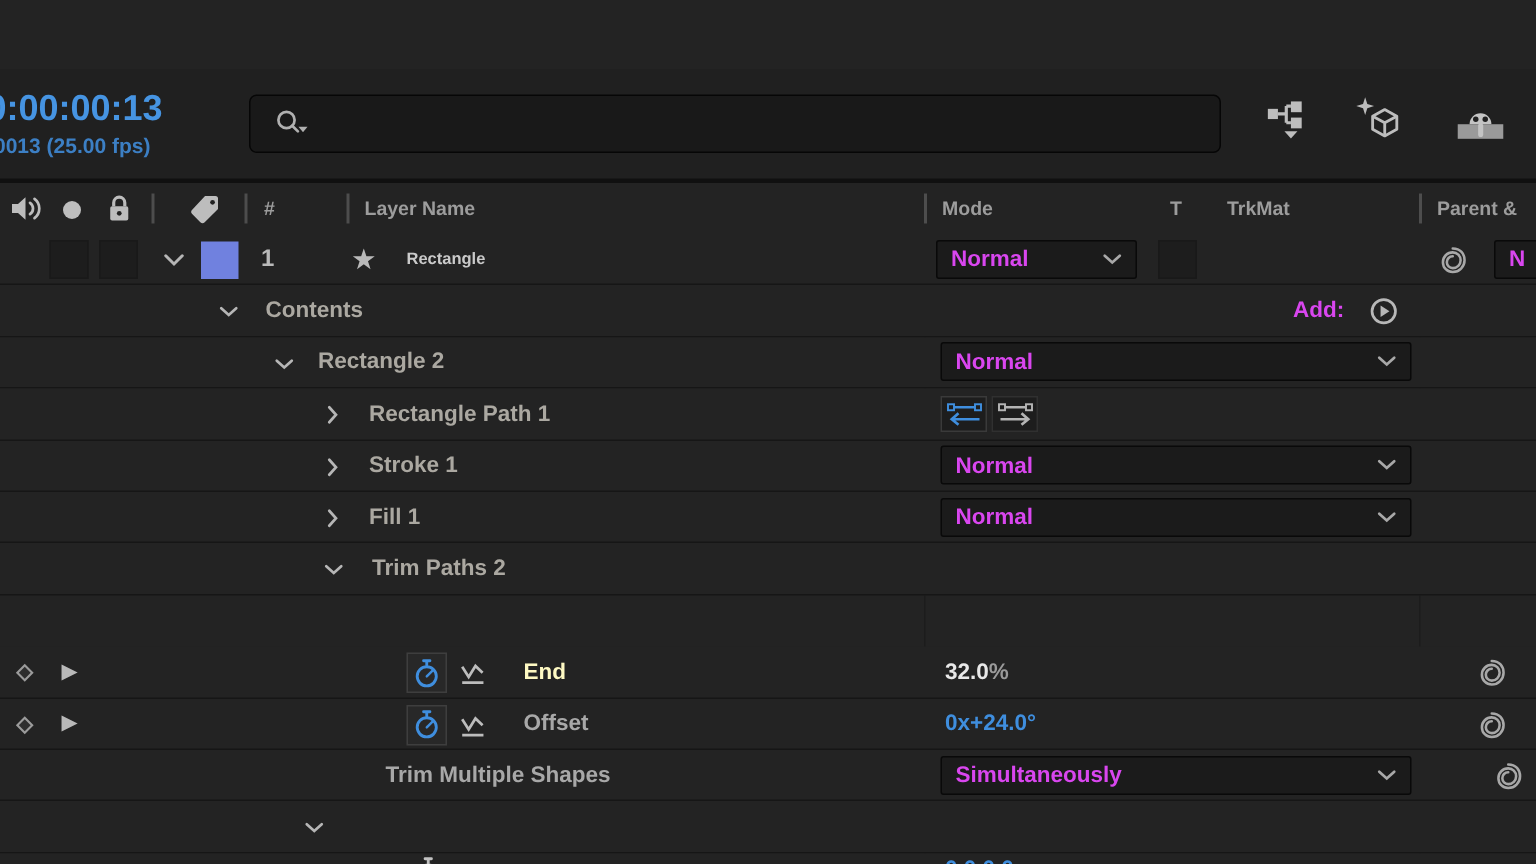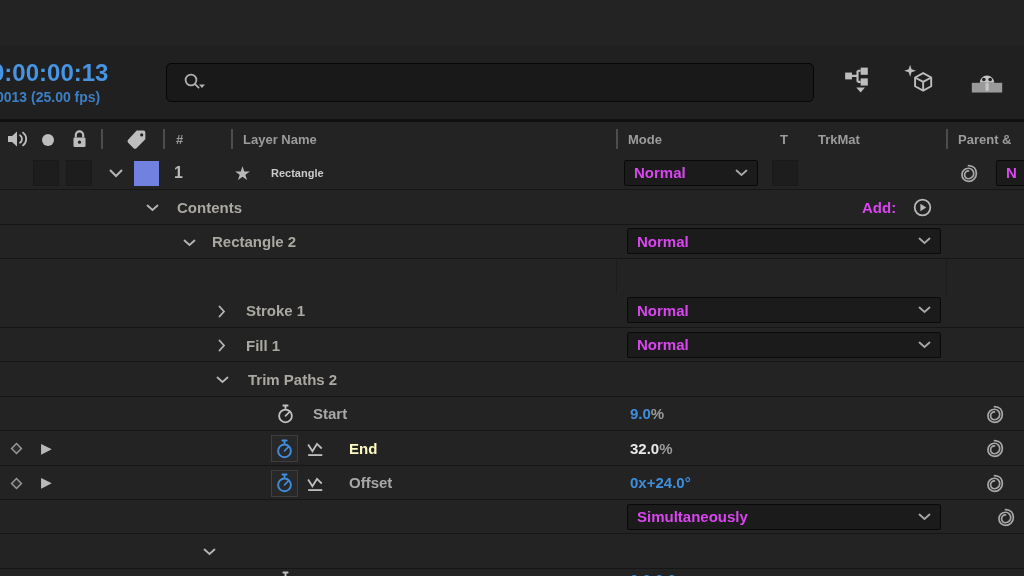--- a/index.html
+++ b/index.html
@@ -150,20 +150,42 @@
     </svg>
     <span class="lbl" style="left:212px;">Rectangle 2</span>
     <div class="dd">
       <span>Normal</span>
       <svg width="13" height="8" viewBox="0 0 13 8">
         <path d="M1.5,1.5 L6.5,6 L11.5,1.5" stroke="#a8a8a8" stroke-width="1.8" fill="none" stroke-linecap="round"></path>
       </svg>
     </div>
   </div>
 
+  <div class="row" style="top:259.2px;">
+    <svg class="abs" style="left:218px;top:11px;" width="8" height="13" viewBox="0 0 8 13">
+      <path d="M1.5,1.5 L6,6.5 L1.5,11.5" stroke="#b6b6b6" stroke-width="1.8" fill="none" stroke-linecap="round"></path>
+    </svg>
+    <span class="lbl" style="left:246px;">Rectangle Path 1</span>
+    <div class="togglebtn" style="left:627px;border-color:#3a3a3a;">
+      <svg width="24" height="16" viewBox="0 0 24 16">
+        <rect x="1" y="1.5" width="4" height="4" fill="none" stroke="var(--accent-blue)" stroke-width="1.3"></rect>
+        <rect x="19" y="1.5" width="4" height="4" fill="none" stroke="var(--accent-blue)" stroke-width="1.3"></rect>
+        <path d="M5,3.5 H19" stroke="var(--accent-blue)" stroke-width="1.6"></path>
+        <path d="M22,11.5 H4 M8,7.5 L3.5,11.5 L8,15.2" stroke="var(--accent-blue)" stroke-width="1.8" fill="none"></path>
+      </svg>
+    </div>
+    <div class="togglebtn" style="left:661px;">
+      <svg width="24" height="16" viewBox="0 0 24 16">
+        <rect x="1" y="1.5" width="4" height="4" fill="none" stroke="#b4b4b4" stroke-width="1.3"></rect>
+        <rect x="19" y="1.5" width="4" height="4" fill="none" stroke="#b4b4b4" stroke-width="1.3"></rect>
+        <path d="M5,3.5 H19" stroke="#b4b4b4" stroke-width="1.6"></path>
+        <path d="M2,11.5 H20 M16,7.5 L20.5,11.5 L16,15.2" stroke="#b4b4b4" stroke-width="1.8" fill="none"></path>
+      </svg>
+    </div>
+  </div>
 
   <div class="row" style="top:293.6px;">
     <svg class="abs" style="left:218px;top:11px;" width="8" height="13" viewBox="0 0 8 13">
       <path d="M1.5,1.5 L6,6.5 L1.5,11.5" stroke="#b6b6b6" stroke-width="1.8" fill="none" stroke-linecap="round"></path>
     </svg>
     <span class="lbl" style="left:246px;">Stroke 1</span>
     <div class="dd">
       <span>Normal</span>
       <svg width="13" height="8" viewBox="0 0 13 8">
         <path d="M1.5,1.5 L6.5,6 L11.5,1.5" stroke="#a8a8a8" stroke-width="1.8" fill="none" stroke-linecap="round"></path>
@@ -184,32 +206,20 @@
     </div>
   </div>
 
   <div class="row" style="top:362.4px;">
     <svg class="abs" style="left:216px;top:14px;" width="13" height="8" viewBox="0 0 13 8">
       <path d="M1.5,1.5 L6.5,6 L11.5,1.5" stroke="#b6b6b6" stroke-width="1.8" fill="none" stroke-linecap="round"></path>
     </svg>
     <span class="lbl" style="left:248px;">Trim Paths 2</span>
   </div>
 
-  <div class="row" style="top:396.8px;">
-    <svg class="abs" style="left:277px;top:7px;" width="17" height="20" viewBox="0 0 16 18">
-      <path d="M6,1 h4 M8,1.4 v2.2" stroke="#c2c2c2" stroke-width="1.8" stroke-linecap="round"></path>
-      <circle cx="8" cy="10.8" r="6" fill="none" stroke="#c2c2c2" stroke-width="1.7"></circle>
-      <path d="M8,10.8 L11.8,7" stroke="#c2c2c2" stroke-width="1.5" stroke-linecap="round"></path>
-    </svg>
-    <span class="lbl" style="left:313px;color:#a8a8a8;">Start</span>
-    <span class="val"><span class="b">9.0</span><span class="u">%</span></span>
-    <svg class="abs" style="left:984px;top:7px;" width="21" height="21" viewBox="0 0 16 16">
-      <path d="M8,2 C11.9,2 14,4.7 14,8 C14,11.3 11.3,14 8,14 C5.2,14 3,11.8 3,9 C3,6.2 5.2,4 8,4 C10.2,4 12,5.8 12,8 C12,10.2 10.2,12 8,12 C6.3,12 5,10.7 5,9 C5,7.3 6.3,6 8,6" fill="none" stroke="#a8a8a8" stroke-width="1.3" stroke-linecap="round"></path>
-    </svg>
-  </div>
 
   <div class="row" style="top:431.2px;">
     <svg class="abs" style="left:9px;top:10px;" width="15" height="15" viewBox="0 0 15 15">
       <rect x="4" y="4" width="7" height="7" transform="rotate(45 7.5 7.5)" fill="#2e2e2e" stroke="#9b9b9b" stroke-width="1.4"></rect>
     </svg>
     <span class="glyph" style="left:41px;font-size:14px;">▶</span>
     <div class="swbox">
       <svg width="17" height="20" viewBox="0 0 16 18">
         <path d="M6,1 h4 M8,1.4 v2.2" stroke="var(--accent-blue)" stroke-width="1.8" stroke-linecap="round"></path>
         <circle cx="8" cy="10.8" r="6" fill="none" stroke="var(--accent-blue)" stroke-width="1.8"></circle>
@@ -244,20 +254,21 @@
       <path d="M1.5,13.3 H14" stroke="#bdbdbd" stroke-width="1.6"></path>
     </svg>
     <span class="lbl" style="left:349px;color:#a8a8a8;">Offset</span>
     <span class="val"><span class="b">0x+24.0°</span></span>
     <svg class="abs" style="left:984px;top:7px;" width="21" height="21" viewBox="0 0 16 16">
       <path d="M8,2 C11.9,2 14,4.7 14,8 C14,11.3 11.3,14 8,14 C5.2,14 3,11.8 3,9 C3,6.2 5.2,4 8,4 C10.2,4 12,5.8 12,8 C12,10.2 10.2,12 8,12 C6.3,12 5,10.7 5,9 C5,7.3 6.3,6 8,6" fill="none" stroke="#a8a8a8" stroke-width="1.3" stroke-linecap="round"></path>
     </svg>
   </div>
 
   <div class="row" style="top:500px;">
+    <span class="lbl" style="left:257px;color:#a8a8a8;">Trim Multiple Shapes</span>
     <div class="dd">
       <span>Simultaneously</span>
       <svg width="13" height="8" viewBox="0 0 13 8">
         <path d="M1.5,1.5 L6.5,6 L11.5,1.5" stroke="#a8a8a8" stroke-width="1.8" fill="none" stroke-linecap="round"></path>
       </svg>
     </div>
     <svg class="abs" style="left:995px;top:7px;" width="21" height="21" viewBox="0 0 16 16">
       <path d="M8,2 C11.9,2 14,4.7 14,8 C14,11.3 11.3,14 8,14 C5.2,14 3,11.8 3,9 C3,6.2 5.2,4 8,4 C10.2,4 12,5.8 12,8 C12,10.2 10.2,12 8,12 C6.3,12 5,10.7 5,9 C5,7.3 6.3,6 8,6" fill="none" stroke="#a8a8a8" stroke-width="1.3" stroke-linecap="round"></path>
     </svg>
   </div>

